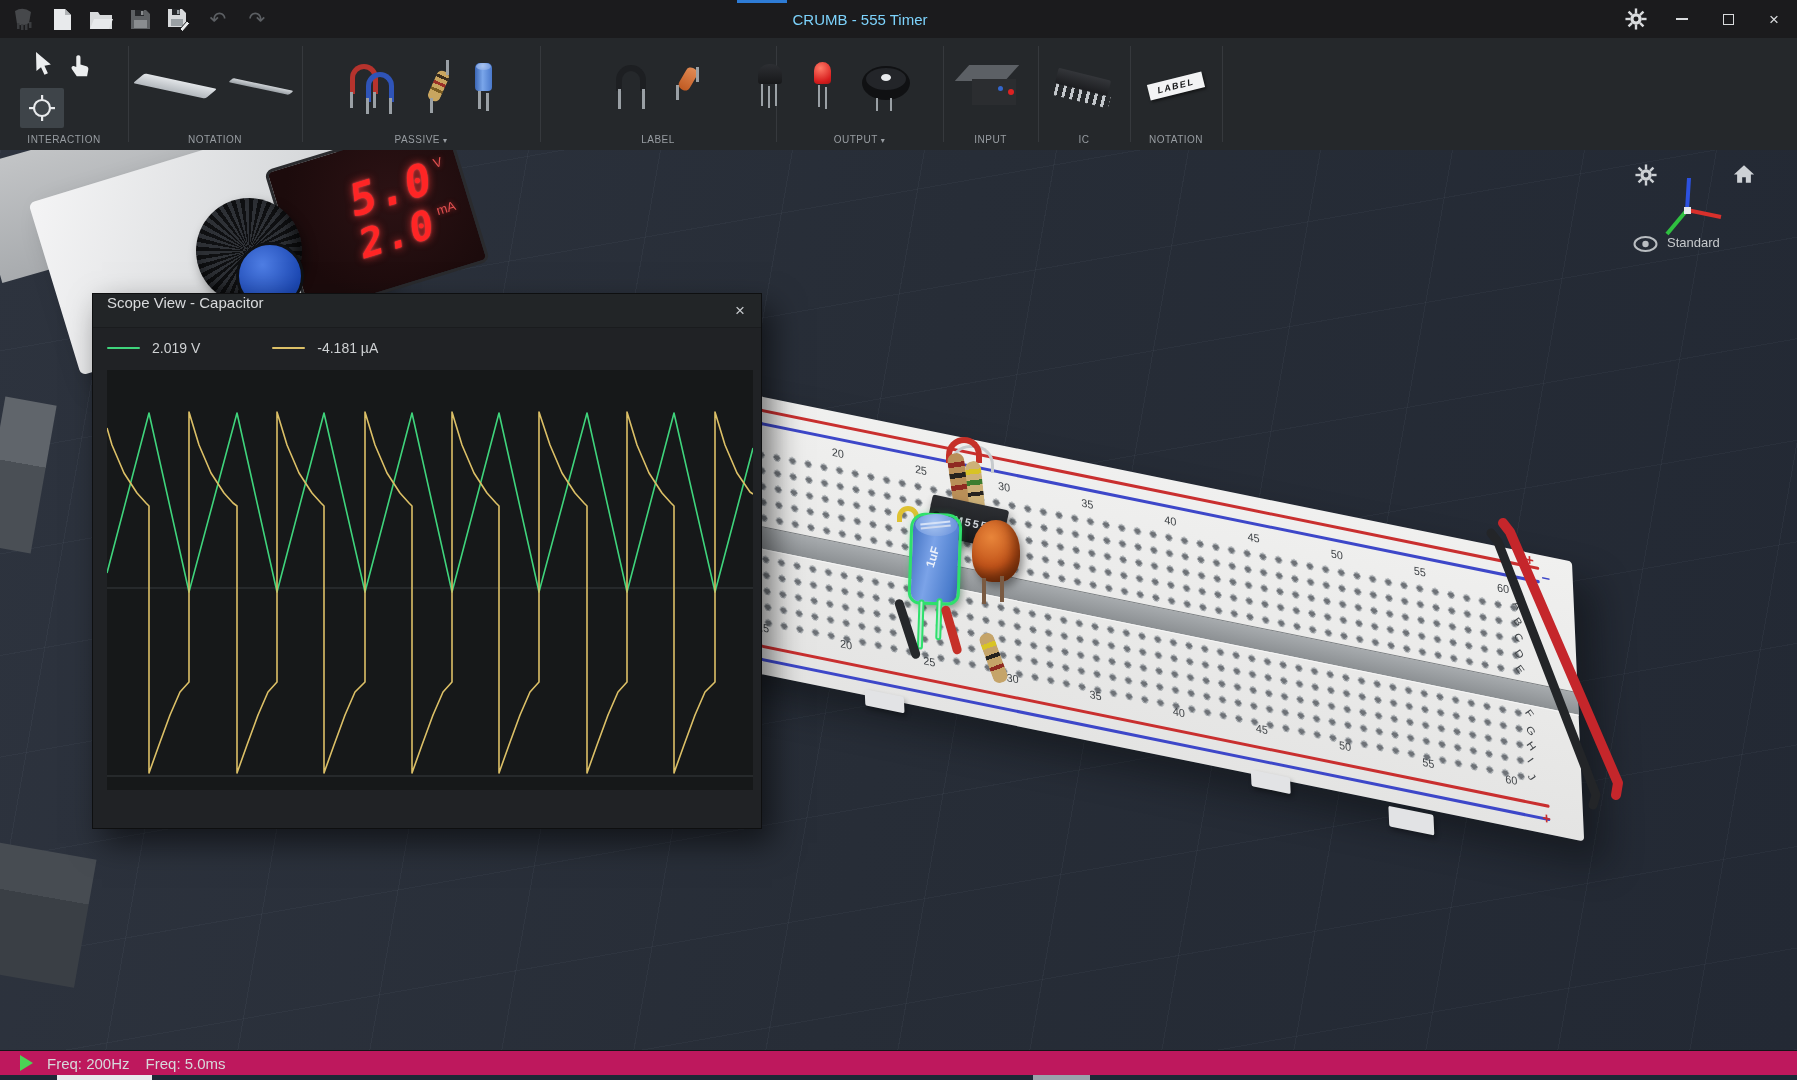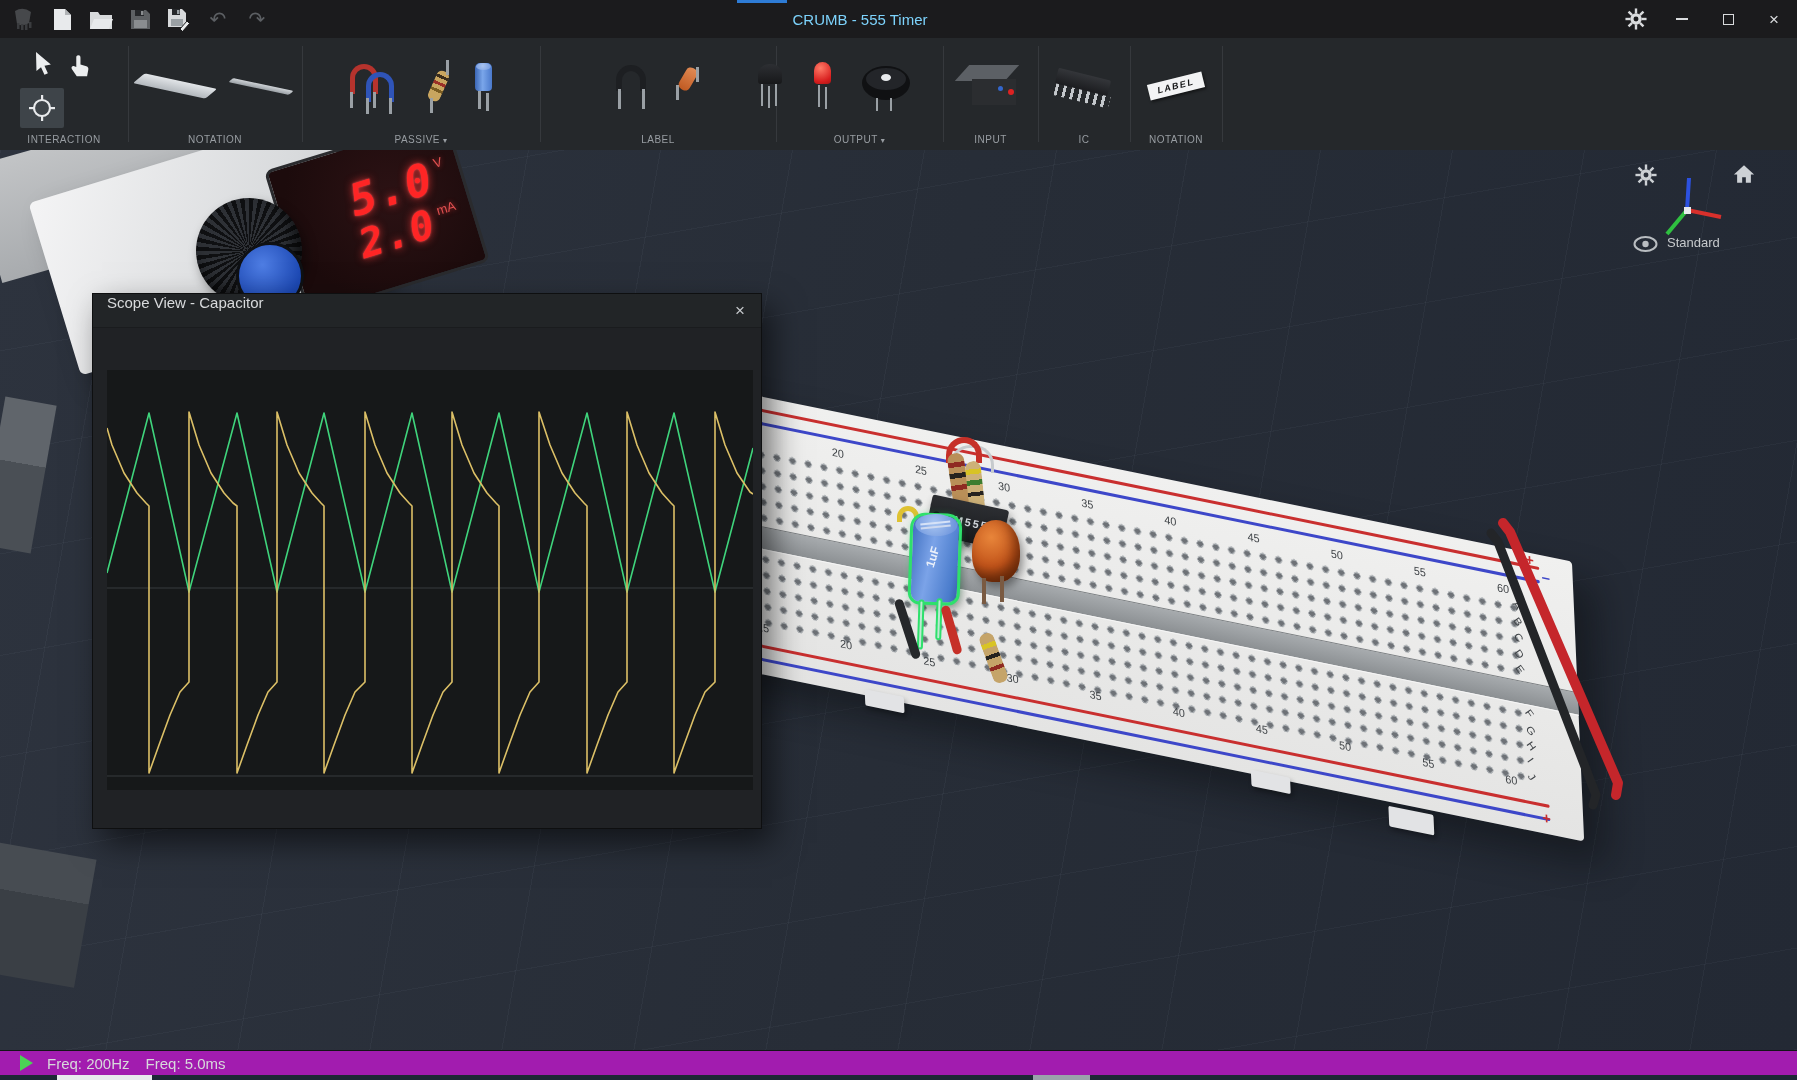--- a/index.html
+++ b/index.html
@@ -152,21 +152,21 @@
   .scope-title { margin-left:14px; font-size:15px; color:#d8dadc; }
   .scope-close { position:absolute; right:8px; top:4px; width:26px; height:26px; display:flex; align-items:center; justify-content:center; color:#c6c9cc; font-size:17px; }
   .scope-legend { position:absolute; left:0; top:40px; right:0; height:28px; display:flex; align-items:center; }
   .sw { width:33px; height:2px; border-radius:1px; }
   .sw-green { background:#3fd47c; margin-left:14px; }
   .sw-yellow { background:#dcc067; margin-left:72px; }
   .legend-val { font-size:14px; color:#cfd2d4; margin-left:12px; }
   .scope-plot { position:absolute; left:14px; top:76px; width:646px; height:420px; background:#161819; }
 
   
-  .statusbar { position:absolute; left:0; top:1050px; width:1797px; height:25px; background:#a21caf; border-top:1px solid #131517; display:flex; align-items:center; }
+  .statusbar { position:absolute; left:0; top:1050px; width:1797px; height:25px; background:#be185d; border-top:1px solid #131517; display:flex; align-items:center; }
   .play-tri { width:0; height:0; border-left:13px solid #4bd455; border-top:8px solid rgba(0,0,0,0); border-bottom:8px solid rgba(0,0,0,0); margin-left:20px; }
   .sb-text { font-size:15px; color:#d7d9db; margin-left:14px; }
   .sb-text + .sb-text { margin-left:16px; }
   .bottom-strip { position:absolute; left:0; top:1075px; width:1797px; height:5px; background:#1d2836; }
   .strip-white { position:absolute; left:57px; top:0; width:95px; height:5px; background:#e8eaed; }
   .strip-gray { position:absolute; left:1033px; top:0; width:57px; height:5px; background:#9aa1ab; }
 </style>
 </head>
 <body>
 
@@ -527,20 +527,26 @@
       <div class="vp-standard">Standard</div>
     </div>
 
     <div class="scope">
       <div class="scope-header">
         <span class="scope-title">Scope View - Capacitor</span>
         <div class="scope-close">
             <span>×</span>
           </div>
       </div>
+      <div class="scope-legend">
+        <div class="sw sw-green"></div>
+        <span class="legend-val">2.019 V</span>
+        <div class="sw sw-yellow"></div>
+        <span class="legend-val">-4.181 µA</span>
+      </div>
       <svg class="scope-plot" id="scope-svg" width="646" height="420" viewBox="0 0 646 420">
           <line x1="0" x2="646" y1="218" y2="218" stroke="#2c2f32" stroke-width="1.5"></line>
           <line x1="0" x2="646" y1="406" y2="406" stroke="#2c2f32" stroke-width="1.5"></line>
           <polyline points="0,203 42,43 82,222 130,43 170,222 217,43 258,222 305,43 345,222 392,43 432,222 480,43 520,222 567,43 608,222 646,78" fill="none" stroke="#3fd47c" stroke-width="1.6" stroke-linejoin="round"></polyline>
           <polyline points="0,58 5,75 17,103 30,123 39,133 42,136 42,403 52,375 63,345 73,322 82,312 82,42 92,75 104,103 117,123 126,133 130,136 130,403 140,375 151,345 161,322 170,312 170,42 180,75 192,103 205,123 214,133 217,136 217,403 227,375 238,345 248,322 258,312 258,42 268,75 280,103 293,123 302,133 305,136 305,403 315,375 326,345 336,322 345,312 345,42 355,75 367,103 380,123 389,133 392,136 392,403 402,375 413,345 423,322 432,312 432,42 443,75 455,103 468,123 477,133 480,136 480,403 490,375 501,345 511,322 520,312 520,42 530,75 542,103 555,123 564,133 567,136 567,403 577,375 588,345 598,322 608,312 608,42 618,75 630,103 643,122 646,124" fill="none" stroke="#dcc067" stroke-width="1.6" stroke-linejoin="round"></polyline>
         </svg>
     </div>
 
   </div>
 

